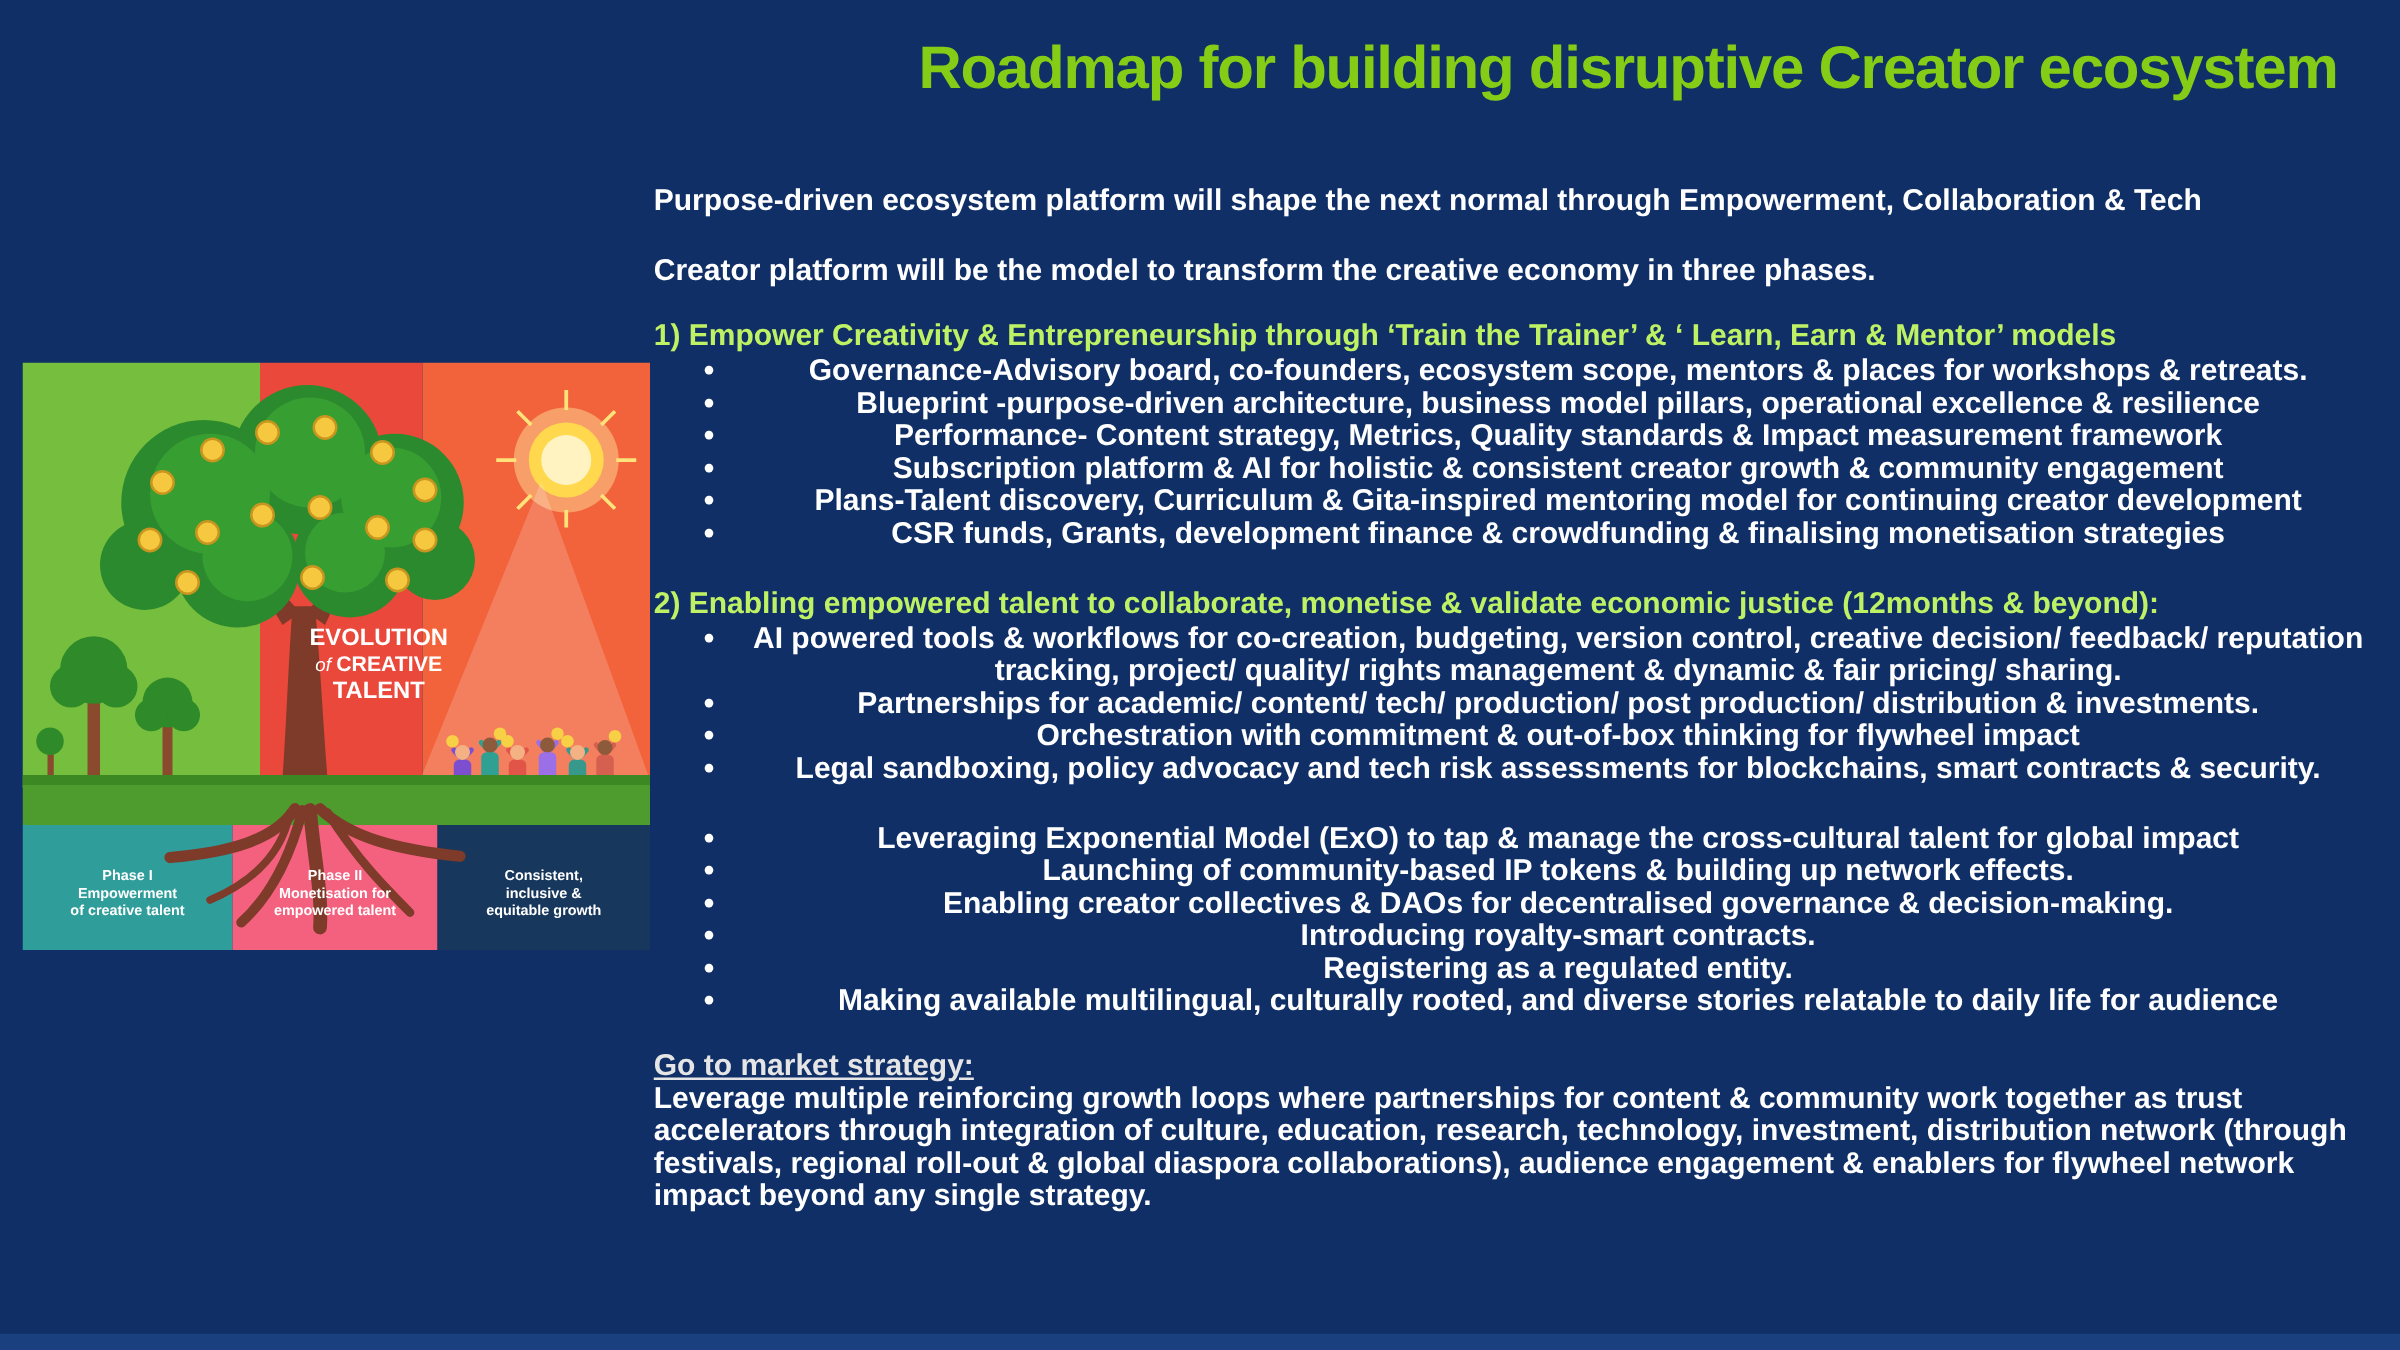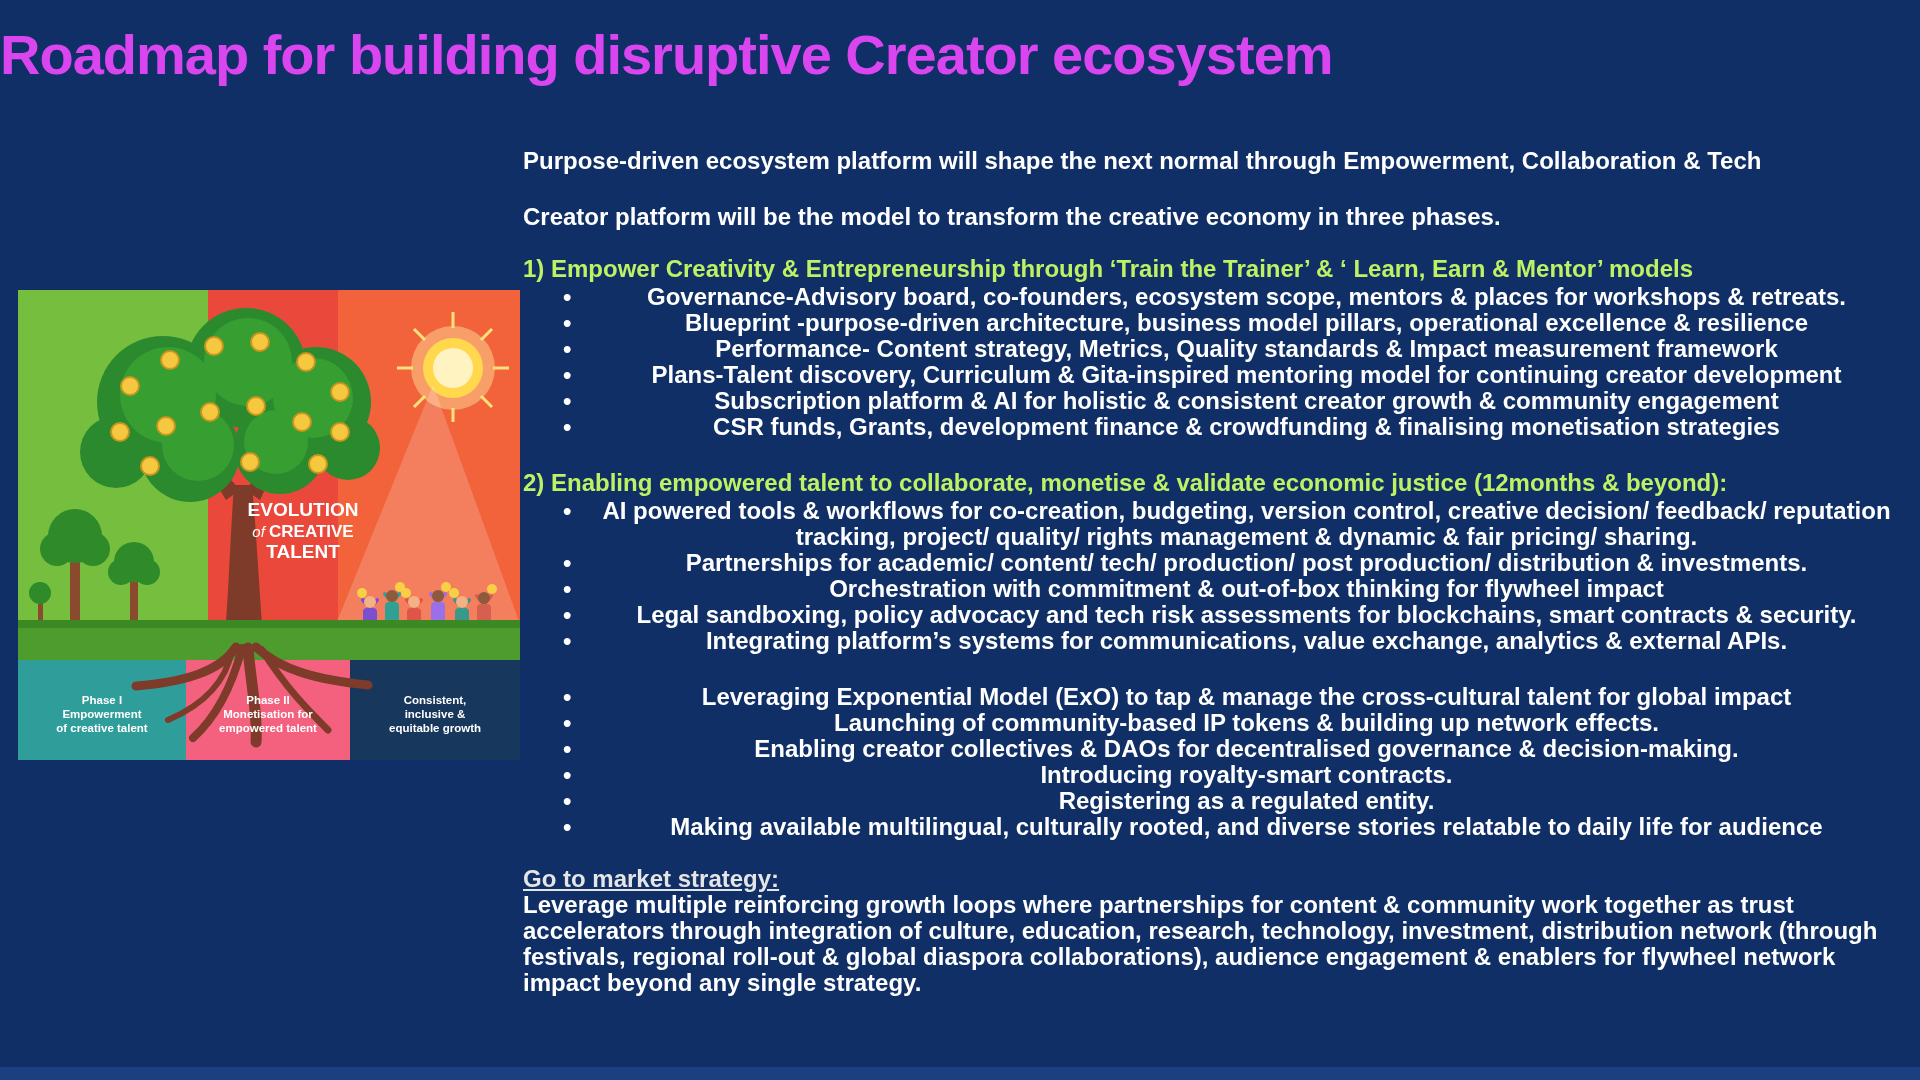--- a/index.html
+++ b/index.html
@@ -3,23 +3,23 @@
 <meta charset="utf-8">
 <style>
   html,body{margin:0;padding:0;}
   body{
     width:1920px;height:1080px;overflow:hidden;position:relative;
     background:#0F2F66;
     font-family:"Liberation Sans", sans-serif;
   }
   .slide{position:absolute;inset:0;}
   .title{
-    position:absolute;top:24px;left:0;width:1870px;text-align:left;
-    font-size:56px;line-height:62px;font-weight:700;letter-spacing:-1px;
-    color:#d946ef;
+    position:absolute;top:24px;left:0;width:1870px;text-align:right;
+    font-size:48px;line-height:62px;font-weight:700;letter-spacing:-1px;
+    color:#84cc16;
   }
   .content{
     position:absolute;left:523px;top:148px;width:1385px;
     color:#FFFFFF;font-weight:700;font-size:24px;line-height:26px;
   }
   .para1{margin:0;}
   .para2{margin:30px 0 0 0;}
   .section{margin-top:30px;}
   .section.first{margin-top:26px;}
   .section-head{color:#bef264;}
@@ -203,34 +203,33 @@
   <div class="content">
     <p class="para1">Purpose-driven ecosystem platform will shape the next normal through Empowerment, Collaboration &amp; Tech</p>
     <p class="para2">Creator platform will be the model to transform the creative economy in three phases.</p>
 
     <div class="section first">
       <div class="section-head">1) Empower Creativity &amp; Entrepreneurship through ‘Train the Trainer’ &amp; ‘ Learn, Earn &amp; Mentor’ models</div>
       <ul class="bullets">
         <li>Governance-Advisory board, co-founders, ecosystem scope, mentors &amp; places for workshops &amp; retreats.</li>
         <li>Blueprint -purpose-driven architecture, business model pillars, operational excellence &amp; resilience</li>
         <li>Performance- Content strategy, Metrics, Quality standards &amp; Impact measurement framework</li>
+        <li>Subscription platform &amp; AI for holistic &amp; consistent creator growth &amp; community engagement</li>
         <li>Plans-Talent discovery, Curriculum &amp; Gita-inspired mentoring model for continuing creator development</li>
-        <li>Subscription platform &amp; AI for holistic &amp; consistent creator growth &amp; community engagement</li>
         <li>CSR funds, Grants, development finance &amp; crowdfunding &amp; finalising monetisation strategies</li>
       </ul>
     </div>
 
     <div class="section">
       <div class="section-head">2) Enabling empowered talent to collaborate, monetise &amp; validate economic justice (12months &amp; beyond):</div>
       <ul class="bullets">
         <li>AI powered tools &amp; workflows for co-creation, budgeting, version control, creative decision/ feedback/ reputation tracking, project/ quality/ rights management &amp; dynamic &amp; fair pricing/ sharing.</li>
         <li>Partnerships for academic/ content/ tech/ production/ post production/ distribution &amp; investments.</li>
         <li>Orchestration with commitment &amp; out-of-box thinking for flywheel impact</li>
         <li>Legal sandboxing, policy advocacy and tech risk assessments for blockchains, smart contracts &amp; security.</li>
-        <li>Integrating platform’s systems for communications, value exchange, analytics &amp; external APIs.</li>
       </ul>
     </div>
 
     <div class="section">
       <ul class="bullets">
         <li>Leveraging Exponential Model (ExO) to tap &amp; manage the cross-cultural talent for global impact</li>
         <li>Launching of community-based IP tokens &amp; building up network effects.</li>
         <li>Enabling creator collectives &amp; DAOs for decentralised governance &amp; decision-making.</li>
         <li>Introducing royalty-smart contracts.</li>
         <li>Registering as a regulated entity.</li>

